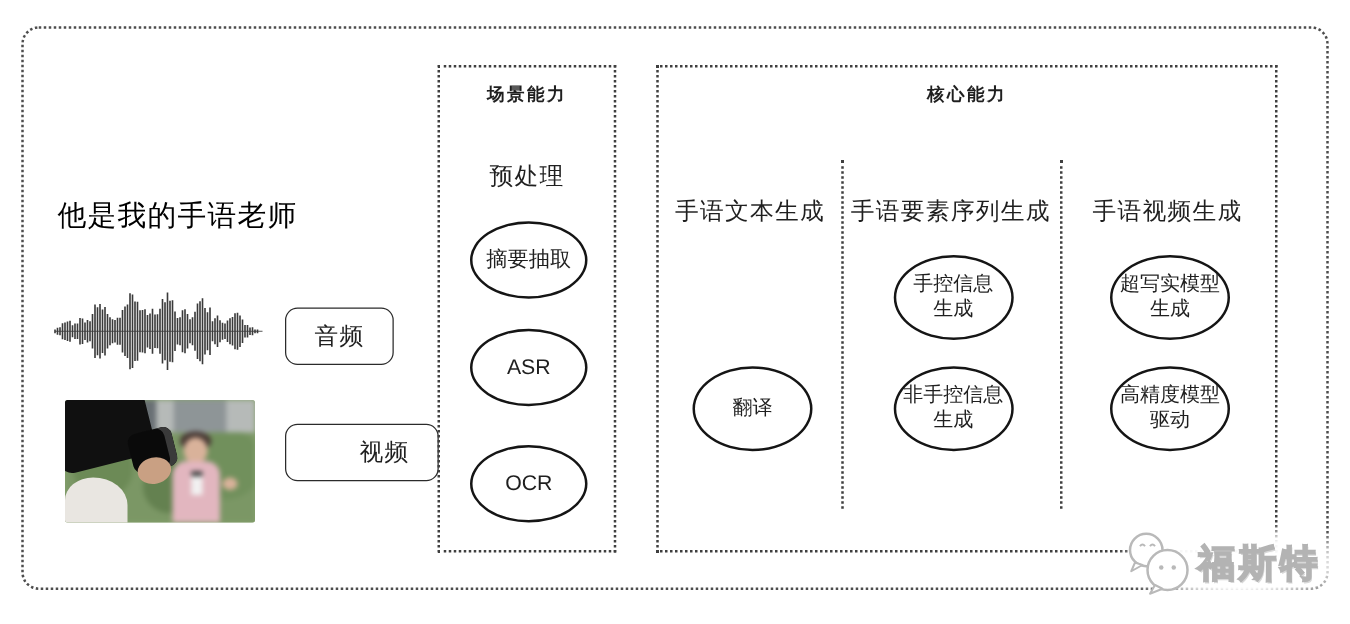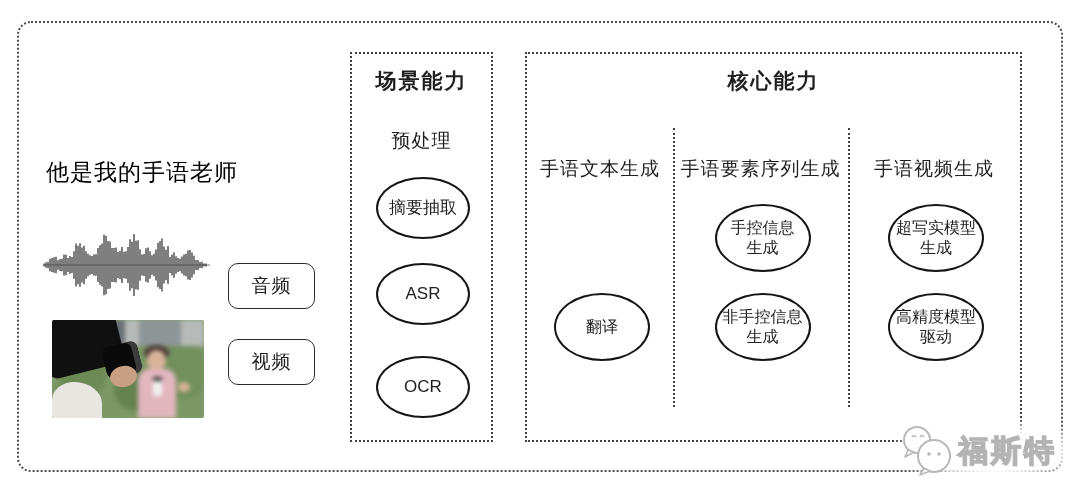--- a/index.html
+++ b/index.html
@@ -7,21 +7,21 @@
          font-family:"Liberation Sans","DejaVu Sans",sans-serif;color:#1f1f1f;}
   .outer-border{position:absolute;left:17px;top:21px;width:1042px;height:447px;
                 border:2px dotted #4d4d4d;border-radius:14px;}
   
   .input-title{position:absolute;left:190px;top:103px;width:160px;text-align:center;
                font-size:20px;font-weight:600;letter-spacing:1px;}
   .sentence{position:absolute;left:46px;top:157px;font-size:23px;letter-spacing:1px;color:#000000;}
   .io-box{position:absolute;left:228px;width:85px;height:44px;border:1.5px solid #2b2b2b;
           border-radius:10px;display:flex;align-items:center;justify-content:center;
           font-size:19px;background:#fff;letter-spacing:1px;}
-  .io-text{top:149px;} .io-audio{top:246px;margin-top:17px;} .io-video{top:339px;}
+  .io-text{top:149px;} .io-audio{top:246px;} .io-video{top:339px;padding-left:36px;}
   .waveform{position:absolute;left:42px;top:234px;width:170px;height:62px;}
   
   .photo{position:absolute;left:52px;top:320px;width:152px;height:98px;overflow:hidden;
          border-radius:2px;background:#87a06f;}
   .photo .bg{position:absolute;inset:0;filter:blur(2px);}
   .ph-sky{position:absolute;left:0;top:0;width:100%;height:32%;background:#b6bab8;}
   .ph-bldg1{position:absolute;left:28%;top:0;width:20%;height:36%;background:#697074;}
   .ph-bldg2{position:absolute;left:57%;top:0;width:28%;height:27%;background:#8e9597;}
   .ph-hedge{position:absolute;left:0;top:27%;width:100%;height:73%;
             background:radial-gradient(circle at 20% 40%,#6c8a56 0 18%,transparent 19%),
@@ -36,21 +36,21 @@
   .cam-a{position:absolute;left:-10px;top:-8px;width:78px;height:60px;background:#101010;border-radius:10px;transform:rotate(-14deg);}
   .cam-lens{position:absolute;left:52px;top:24px;width:36px;height:32px;background:#0a0a0a;border-radius:7px;
             transform:rotate(-14deg);box-shadow:inset -6px 0 0 #3a3a3a;}
   .cam-hand{position:absolute;left:58px;top:46px;width:27px;height:21px;background:#c9a083;border-radius:50%;transform:rotate(-12deg);}
   .cam-arm{position:absolute;left:0px;top:62px;width:50px;height:40px;background:#e9e6e1;border-radius:45% 55% 0 0;}
   
   .dash-box{position:absolute;top:52px;border:2px dotted #3f3f3f;background:transparent;}
   .scene-box{left:350px;width:139px;height:386px;}
   .core-box{left:525px;width:493px;height:386px;}
   .box-title{position:absolute;top:13px;left:0;width:100%;text-align:center;
-             font-size:21px;font-weight:bold;letter-spacing:2px;}
+             font-size:14px;font-weight:bold;letter-spacing:2px;}
   .scene-sub{position:absolute;top:74px;left:0;width:100%;text-align:center;font-size:19px;letter-spacing:1px;}
   .ellipse{position:absolute;border:2.5px solid #151515;border-radius:50%;background:#fff;
            display:flex;flex-direction:column;align-items:center;justify-content:center;
            text-align:center;font-size:16px;line-height:1.25;}
   .ellipse span{display:block;}
   .ellipse span:empty{display:none;}
   .scene-el{left:24px;width:90px;height:58px;font-size:17px;}
   .se-0{top:123px;} .se-1{top:209px;} .se-2{top:302px;}
   .v-divider{position:absolute;top:74px;height:279px;width:0;border-left:2px dotted #3f3f3f;}
   .vd-1{left:146px;} .vd-2{left:321px;}

